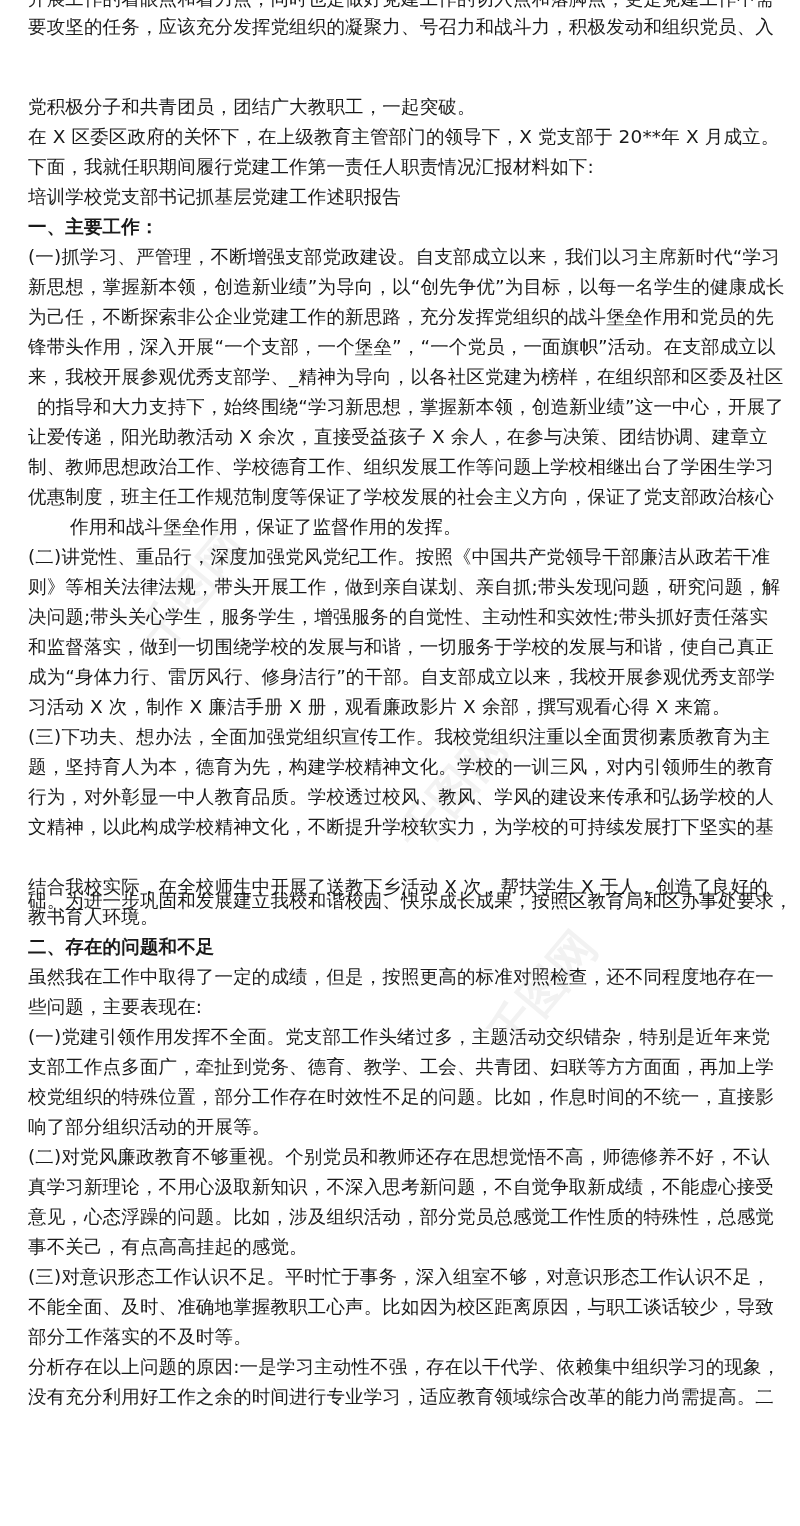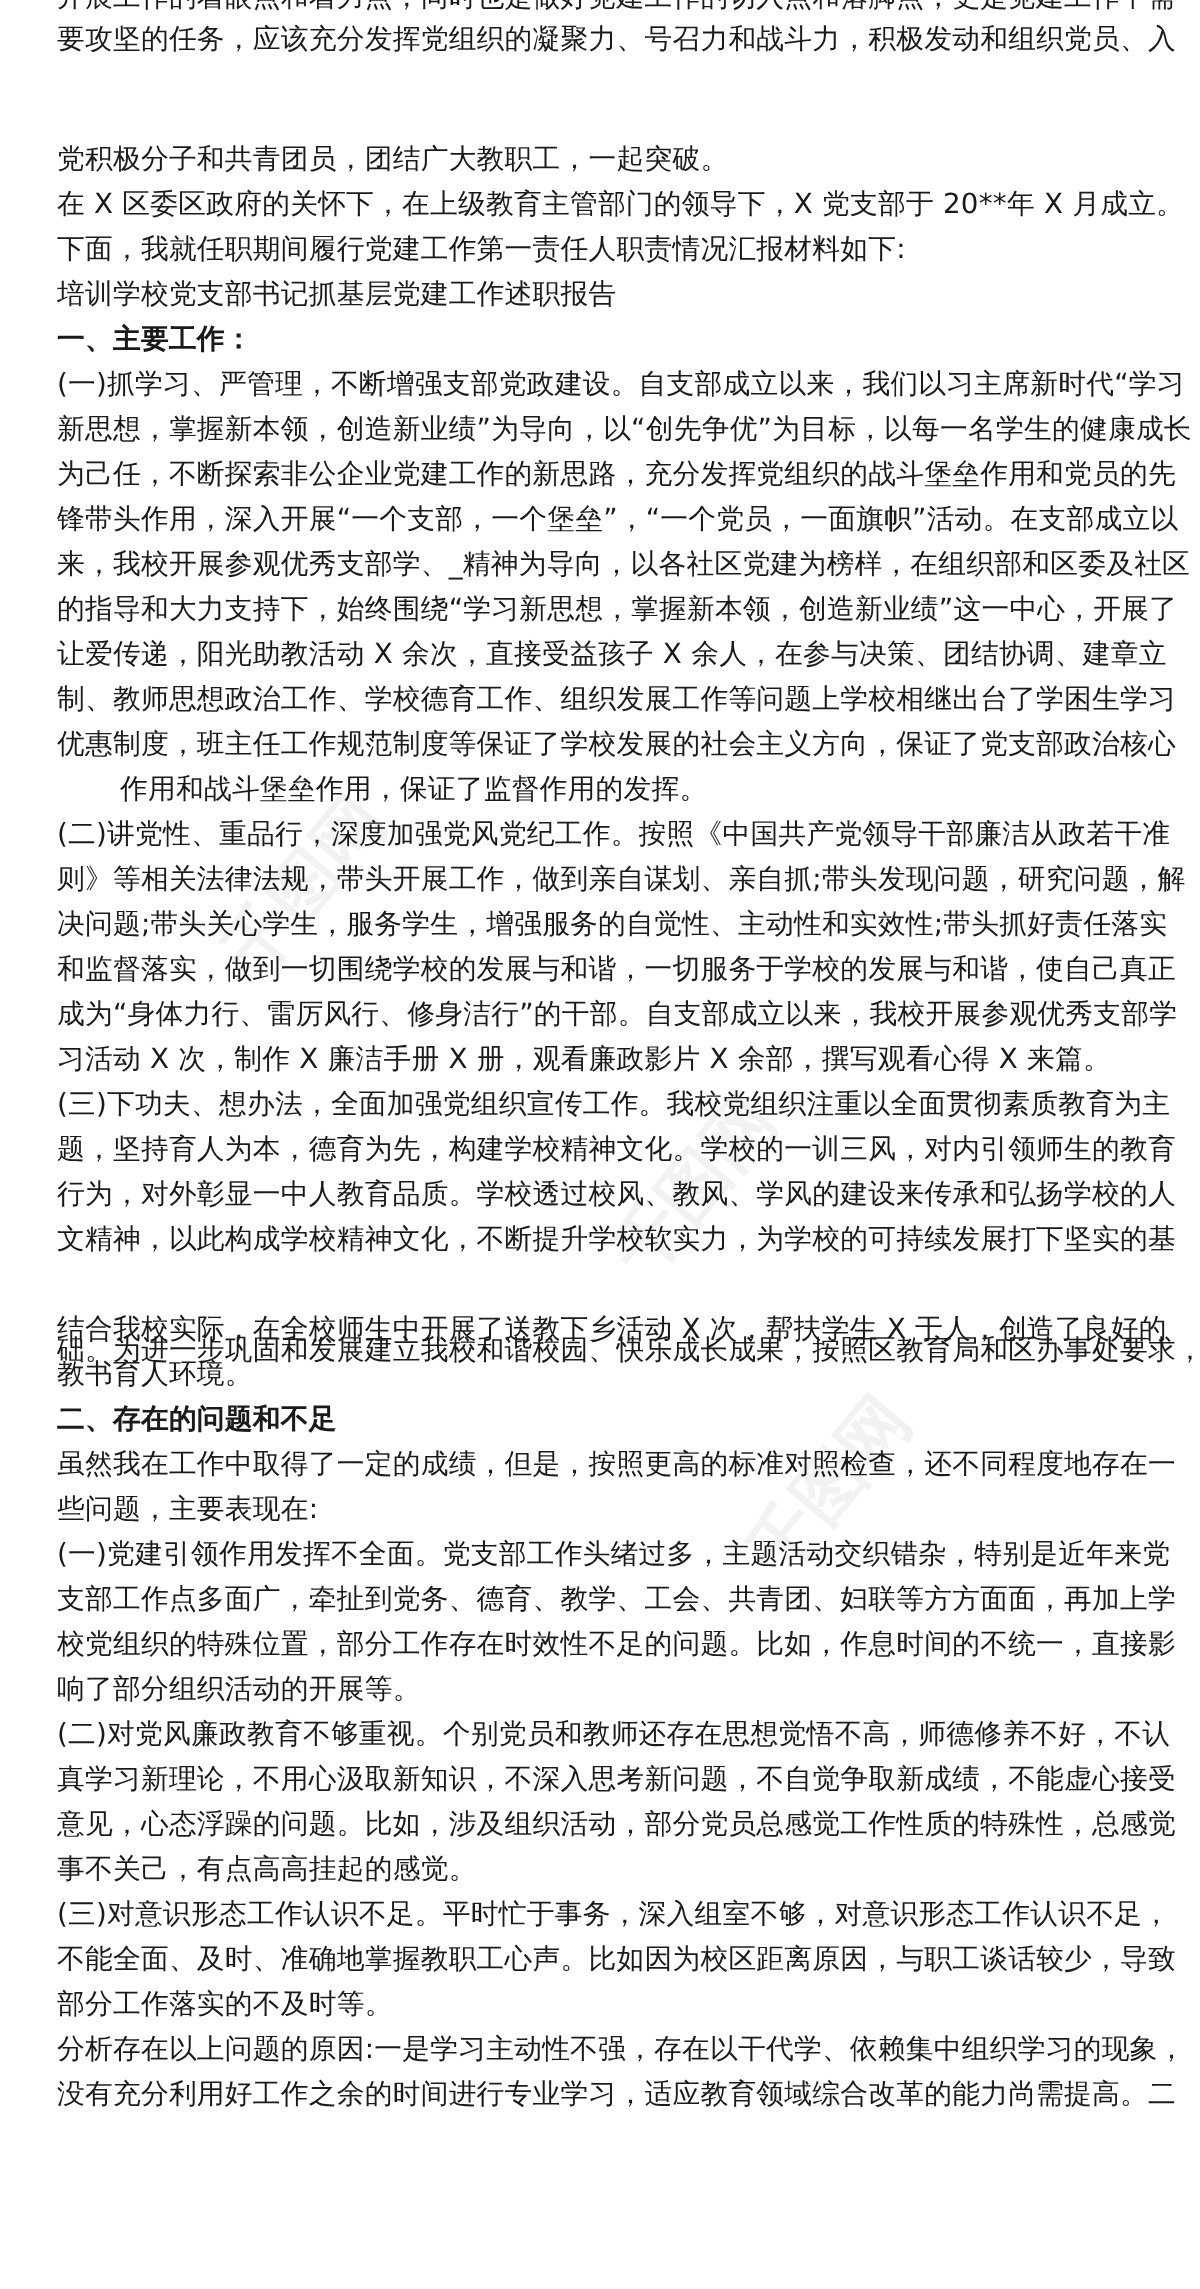--- a/index.html
+++ b/index.html
@@ -1,18 +1,18 @@
 <!DOCTYPE html>
 <html><head>
 <meta charset="utf-8">
 <style>
   html, body { margin: 0; padding: 0; background: #ffffff; }
   body { width: 800px; height: 1526px; position: relative; overflow: hidden;
          font-family: "DejaVu Sans", "Liberation Sans", sans-serif; color: #1a1a1a; }
-  .page { position: absolute; left: 14px; top: 0; width: 732px; height: 1526px; }
+  .page { position: absolute; left: 4px; top: 0; width: 732px; height: 1526px; }
   .line { position: absolute; left: 24px; width: 756px; font-size: 18.5px; line-height: 30px;
           white-space: nowrap; letter-spacing: 0.15px; }
   .bold { font-weight: bold; }
   .watermark { position: absolute; color: rgba(0,0,0,0.05); font-size: 46px; font-weight: bold;
                transform: rotate(-50deg); pointer-events: none; white-space: nowrap; }
   .download-banner { position: absolute; left: 0; width: 800px; top: 1430px; text-align: center;
                      font-size: 37px; font-weight: bold; color: #a9a9a9;
                      font-family: "DejaVu Serif", "Liberation Serif", serif; letter-spacing: 1px; }
   .download-banner span { display: inline-block; }
   .download-banner .gap { width: 46px; }
@@ -27,21 +27,21 @@
       <div class="line" style="top: 92px;">党积极分子和共青团员，团结广大教职工，一起突破。</div>
       <div class="line" style="top: 122px;">在 X 区委区政府的关怀下，在上级教育主管部门的领导下，X 党支部于 20**年 X 月成立。</div>
       <div class="line" style="top: 152px;">下面，我就任职期间履行党建工作第一责任人职责情况汇报材料如下:</div>
       <div class="line" style="top: 182px;">培训学校党支部书记抓基层党建工作述职报告</div>
       <div class="line bold" style="top: 212px;">一、主要工作：</div>
       <div class="line" style="top: 242px;">(一)抓学习、严管理，不断增强支部党政建设。自支部成立以来，我们以习主席新时代“学习</div>
       <div class="line" style="top: 272px;">新思想，掌握新本领，创造新业绩”为导向，以“创先争优”为目标，以每一名学生的健康成长</div>
       <div class="line" style="top: 302px;">为己任，不断探索非公企业党建工作的新思路，充分发挥党组织的战斗堡垒作用和党员的先</div>
       <div class="line" style="top: 332px;">锋带头作用，深入开展“一个支部，一个堡垒”，“一个党员，一面旗帜”活动。在支部成立以</div>
       <div class="line" style="top: 362px;">来，我校开展参观优秀支部学、_精神为导向，以各社区党建为榜样，在组织部和区委及社区</div>
-      <div class="line" style="top: 392px;">的指导和大力支持下，始终围绕“学习新思想，掌握新本领，创造新业绩”这一中心，开展了</div>
+      <div class="line" style="top: 392px; text-align: right;">的指导和大力支持下，始终围绕“学习新思想，掌握新本领，创造新业绩”这一中心，开展了</div>
       <div class="line" style="top: 422px;">让爱传递，阳光助教活动 X 余次，直接受益孩子 X 余人，在参与决策、团结协调、建章立</div>
       <div class="line" style="top: 452px;">制、教师思想政治工作、学校德育工作、组织发展工作等问题上学校相继出台了学困生学习</div>
       <div class="line" style="top: 482px;">优惠制度，班主任工作规范制度等保证了学校发展的社会主义方向，保证了党支部政治核心</div>
       <div class="line" style="top: 512px; margin-left: 42px;">作用和战斗堡垒作用，保证了监督作用的发挥。</div>
       <div class="line" style="top: 542px;">(二)讲党性、重品行，深度加强党风党纪工作。按照《中国共产党领导干部廉洁从政若干准</div>
       <div class="line" style="top: 572px;">则》等相关法律法规，带头开展工作，做到亲自谋划、亲自抓;带头发现问题，研究问题，解</div>
       <div class="line" style="top: 602px;">决问题;带头关心学生，服务学生，增强服务的自觉性、主动性和实效性;带头抓好责任落实</div>
       <div class="line" style="top: 632px;">和监督落实，做到一切围绕学校的发展与和谐，一切服务于学校的发展与和谐，使自己真正</div>
       <div class="line" style="top: 662px;">成为“身体力行、雷厉风行、修身洁行”的干部。自支部成立以来，我校开展参观优秀支部学</div>
       <div class="line" style="top: 692px;">习活动 X 次，制作 X 廉洁手册 X 册，观看廉政影片 X 余部，撰写观看心得 X 来篇。</div>

